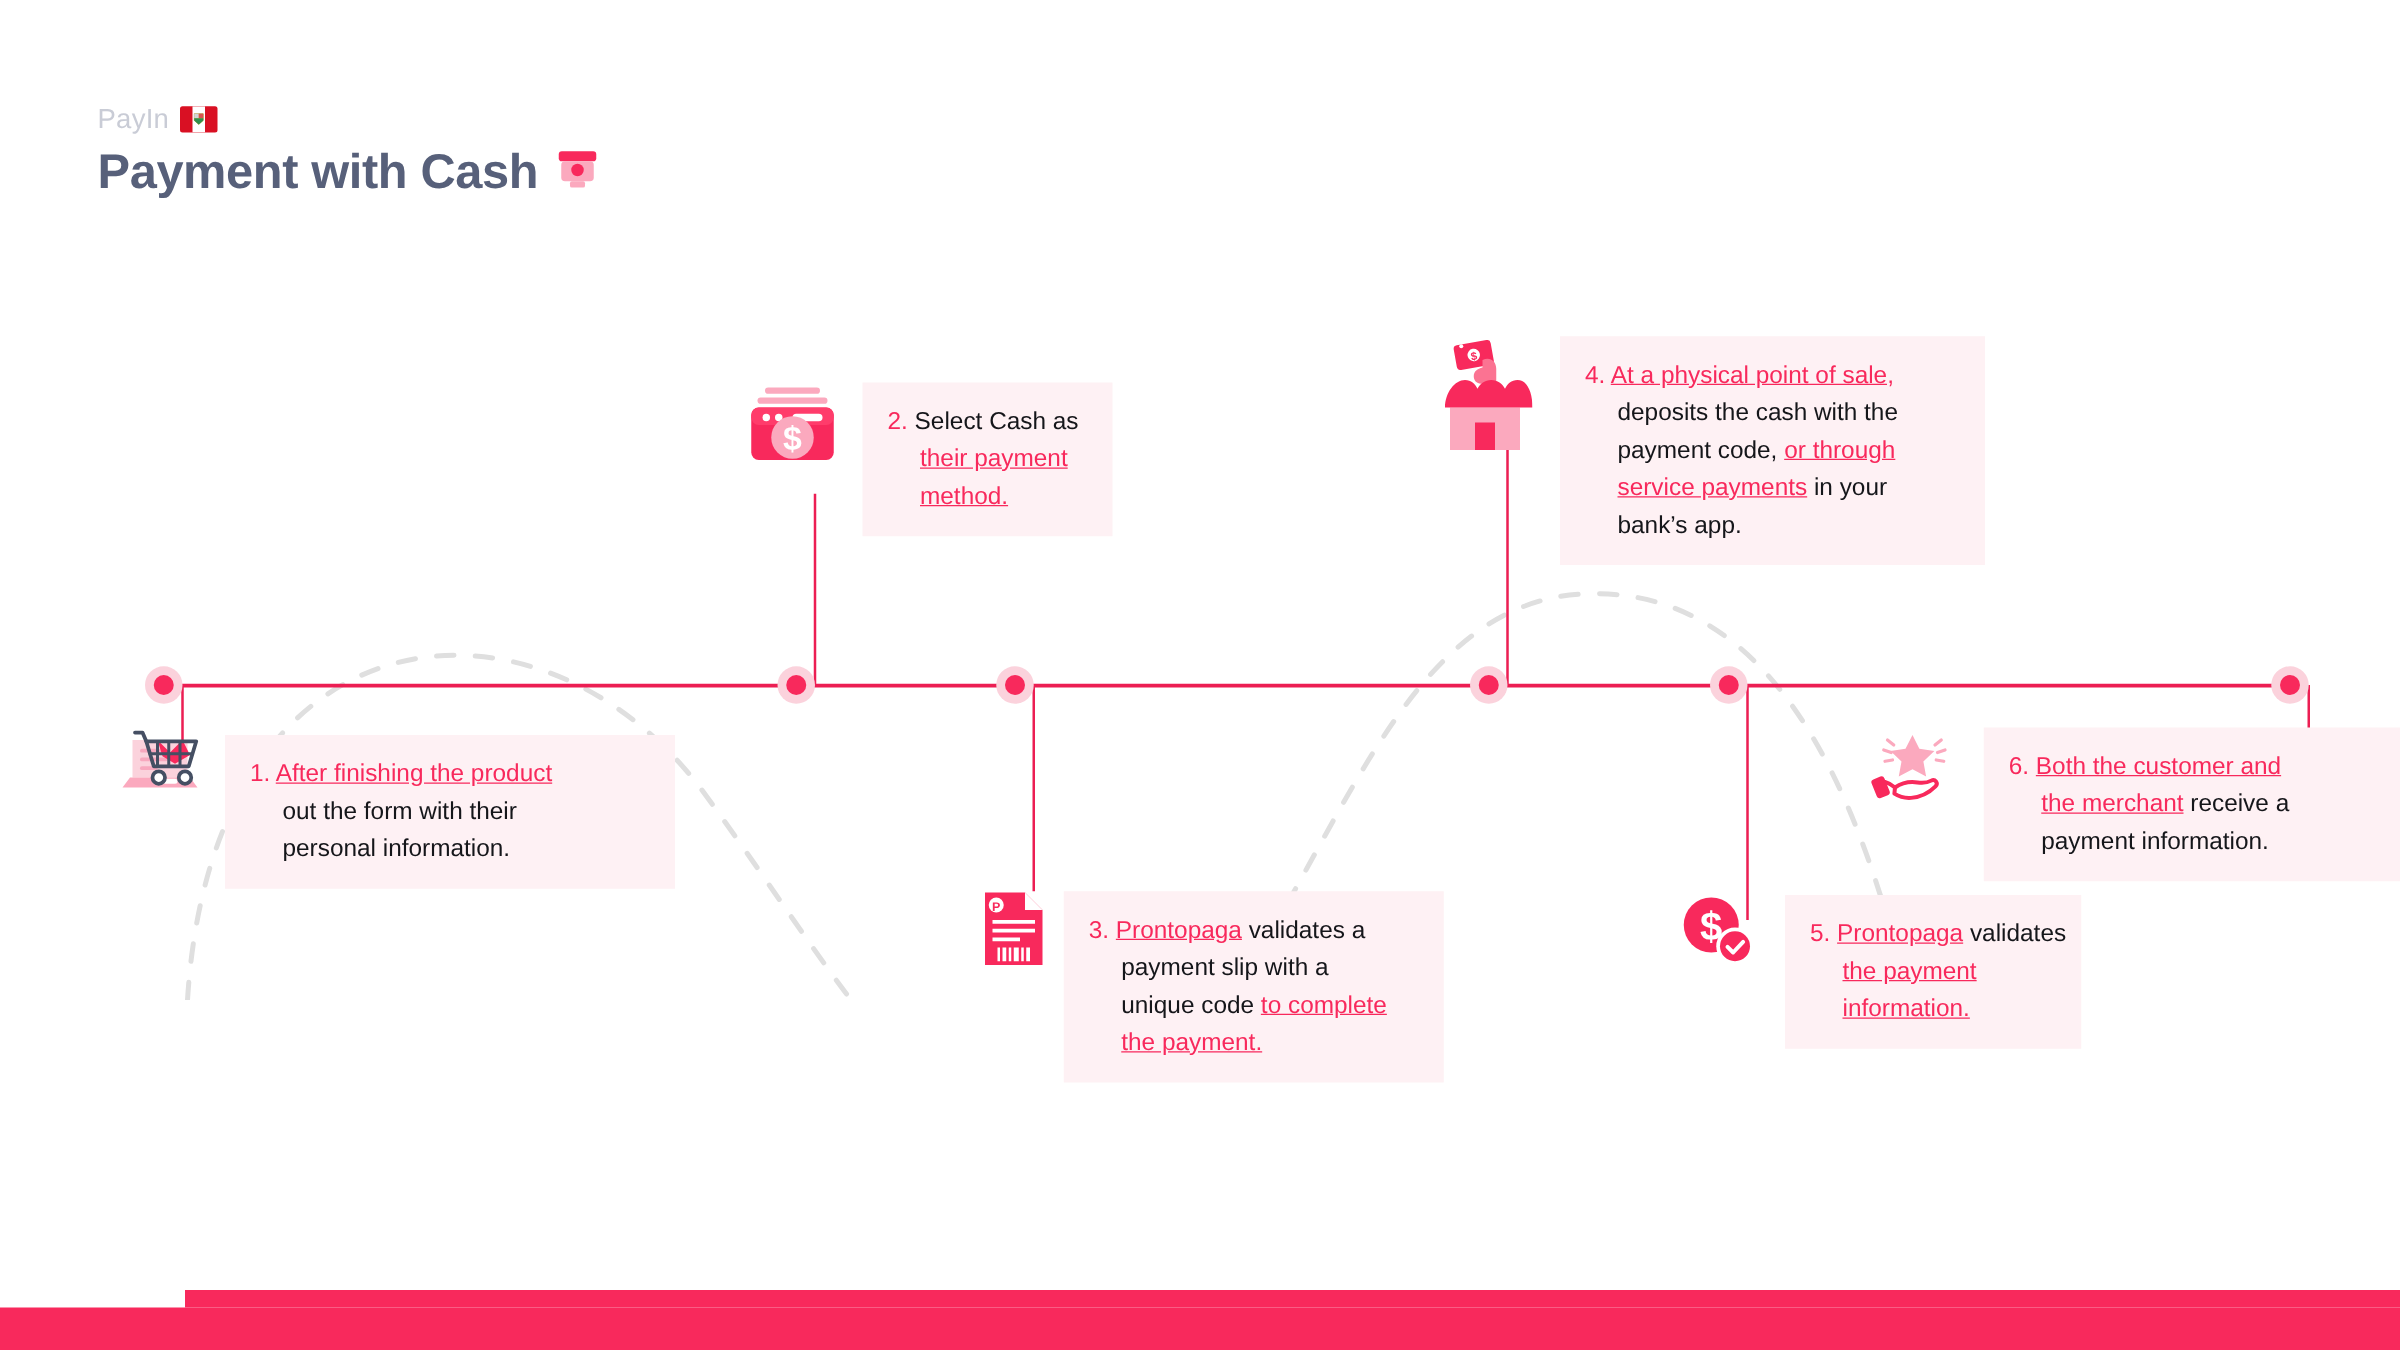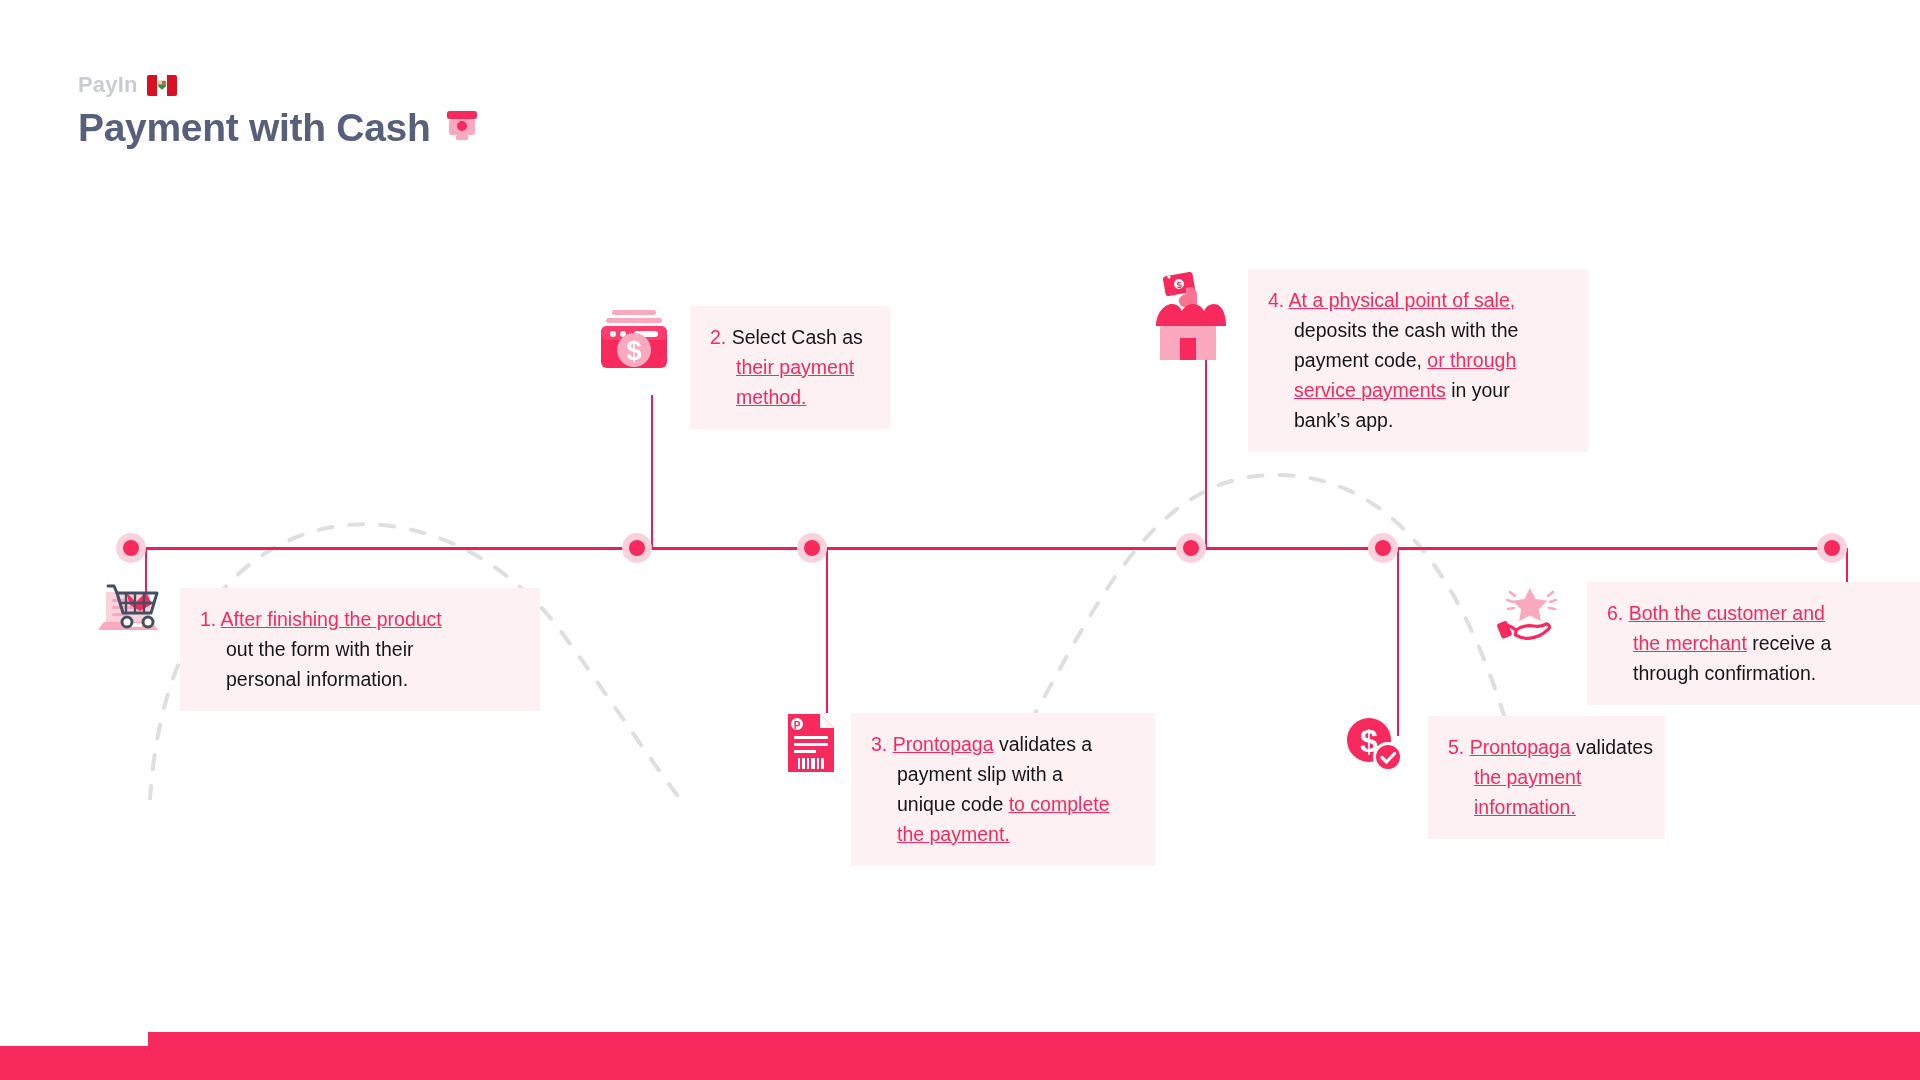--- a/index.html
+++ b/index.html
@@ -8,21 +8,21 @@
     background:#ffffff;
     font-family:"Liberation Sans", sans-serif;
     overflow:hidden;
   }
   #root { position:relative; width:1920px; height:1080px; }
 
   
   .header { position:absolute; left:78px; top:72px; }
   .eyebrow {
     display:flex; align-items:center; gap:9px;
-    font-size:22px; font-weight:700; color:#c9ccd6; letter-spacing:.2px;
+    font-size:22px; font-weight:400; color:#c9ccd6; letter-spacing:.2px;margin-top:10px;
   }
   .flag-pe {
     width:30px; height:21px; display:inline-block;
     position:relative; border-radius:2px; overflow:hidden;
     background:#D91023; flex:0 0 auto;
   }
   .flag-pe::after{
     content:""; position:absolute; left:33.33%; top:0;
     width:33.34%; height:100%; background:#fff;
   }
@@ -271,21 +271,21 @@
 
   <div class="callout" style="left:1428px; top:716px; width:237px;">
     <span class="ln"><span class="num">5.</span> <span class="hl">Prontopaga</span><span> validates</span></span>
     <span class="ln ind"><span class="hl">the payment</span></span>
     <span class="ln ind"><span class="hl">information.</span></span>
   </div>
 
   <div class="callout" style="left:1587px; top:582px; width:361px;">
     <span class="ln"><span class="num">6.</span> <span class="hl">Both the customer and</span></span>
     <span class="ln ind"><span class="hl">the merchant</span><span> receive a</span></span>
-    <span class="ln ind"><span>through confirmation.</span></span>
+    <span class="ln ind"><span>payment information.</span></span>
   </div>
 
   <div class="bottombar">
     <div class="notch"></div>
     <div class="band"></div>
   </div>
 
 </div>
 
 </body></html>

